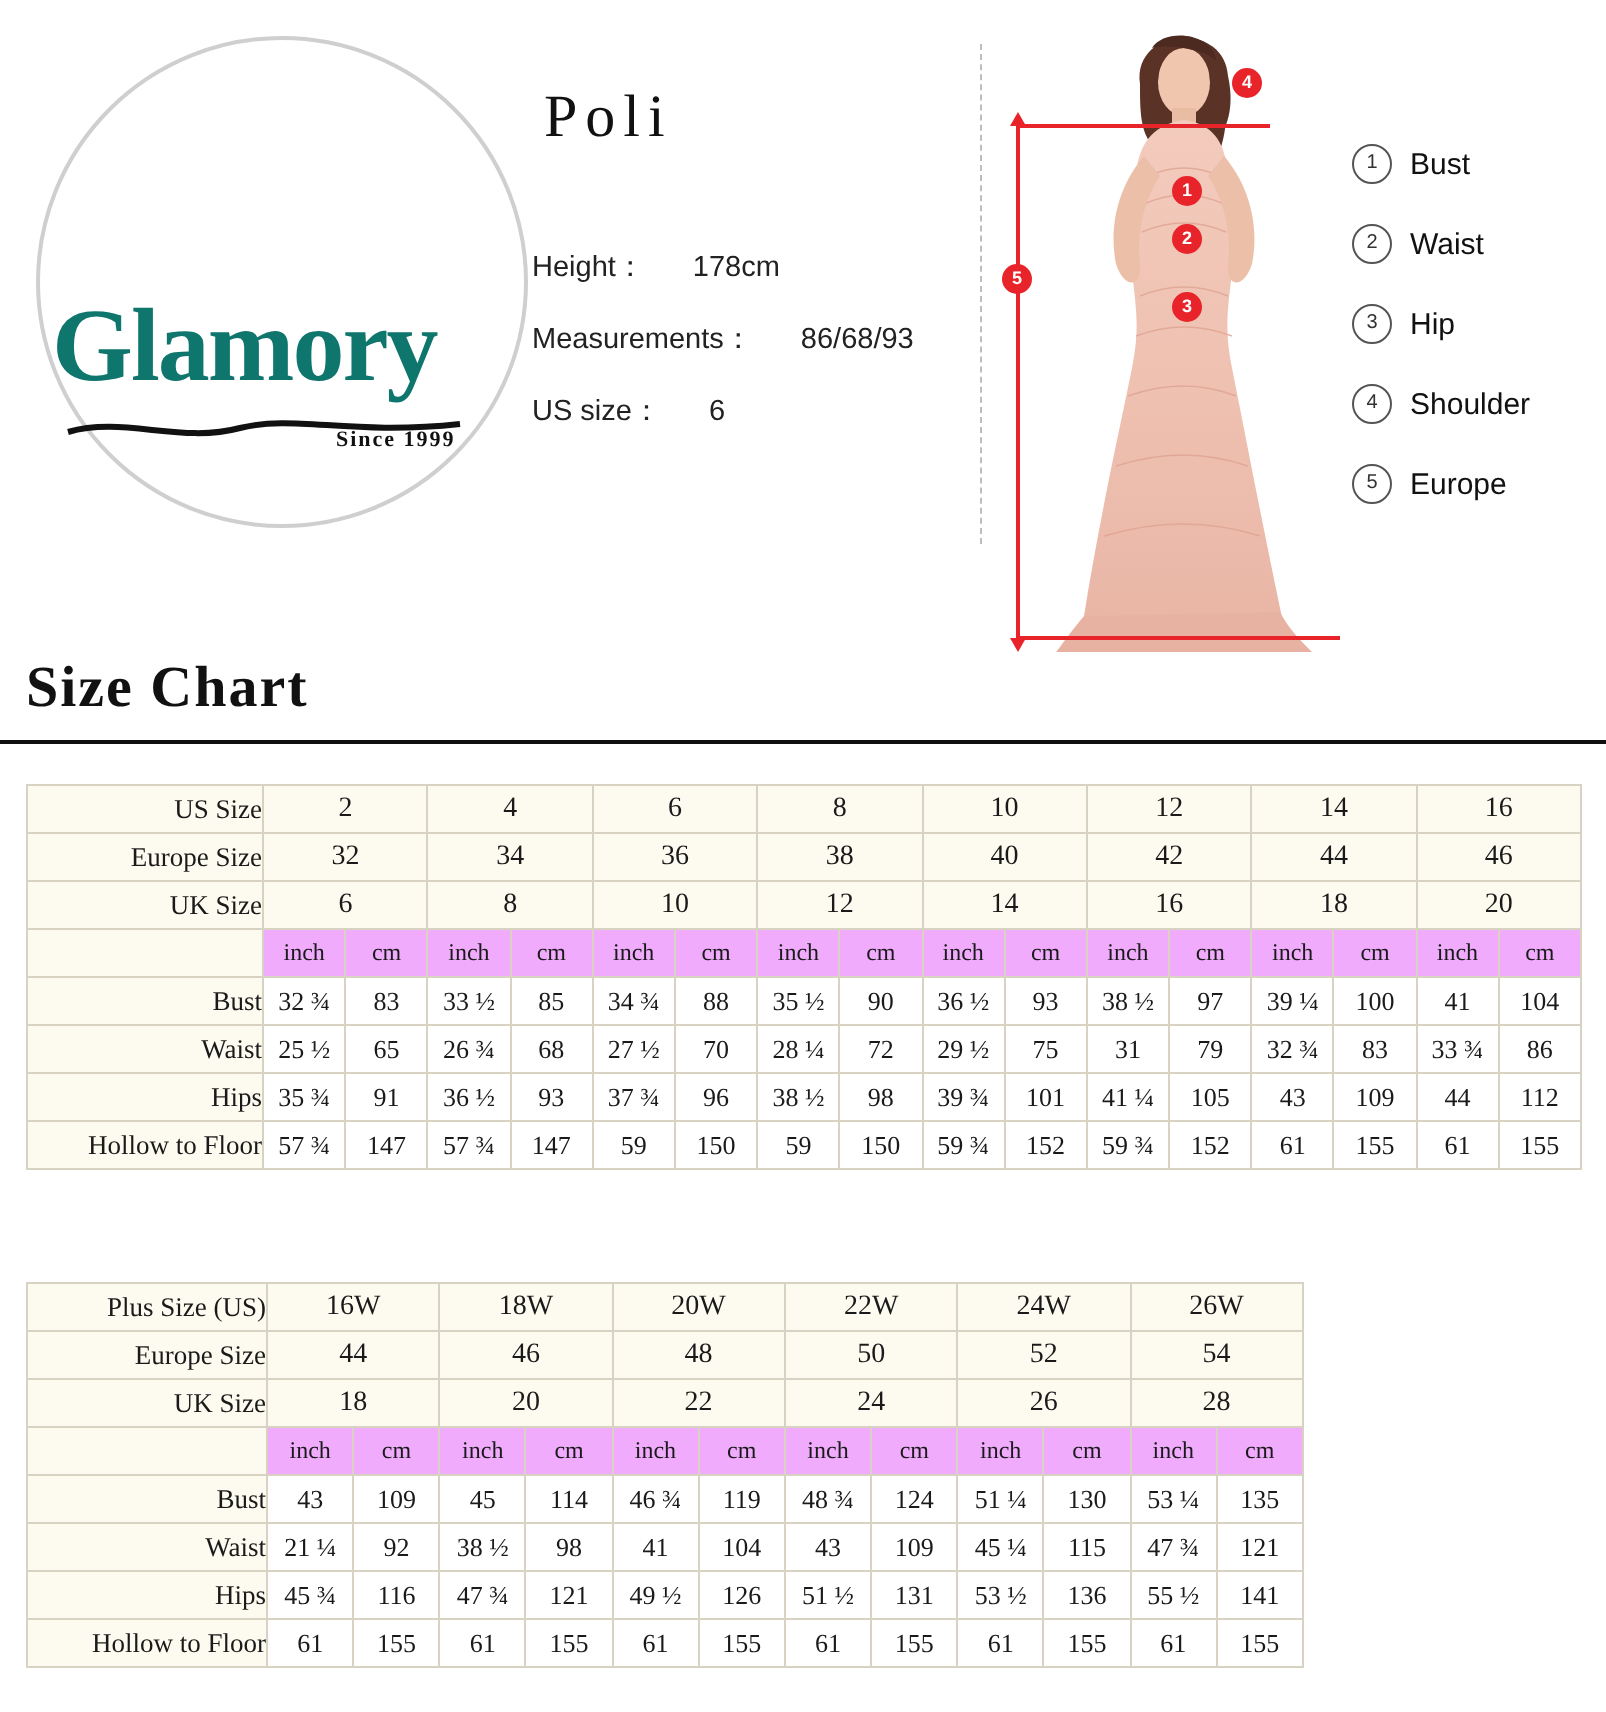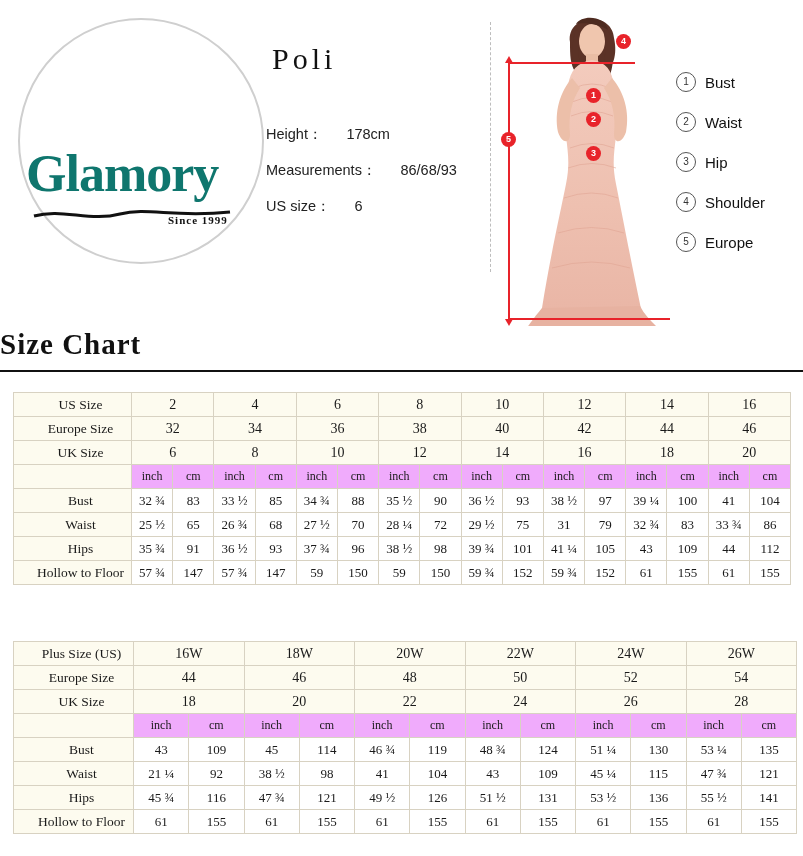--- a/index.html
+++ b/index.html
@@ -184,21 +184,21 @@
     font-size: 10px;
     line-height: 17px;
     text-align: center;
     margin-right: 9px;
     color: #333;
   }
 
   
   .chart-title {
     position: absolute;
-    left: 0;
+    left: 13px;
     top: 328px;
     font-family: "Liberation Serif", serif;
     font-size: 29px;
     font-weight: bold;
     letter-spacing: 1px;
     color: #111;
   }
   .title-rule {
     position: absolute;
     left: 0;
@@ -217,21 +217,21 @@
   }
   table td {
     border: 1px solid #d8d2c2;
     text-align: center;
     color: #1a1a1a;
     height: 23px;
     padding: 0;
     white-space: nowrap;
   }
   td.rowhead {
-    text-align: center;
+    text-align: right;
     padding-left: 16px;
     background: #fdfbef;
     font-size: 13.5px;
   }
   td.hdr {
     background: #fdfbef;
     font-size: 14px;
   }
   td.unit {
     background: #f0abfc;
@@ -242,21 +242,21 @@
   #table1 {
     position: absolute;
     left: 13px;
     top: 392px;
     width: 778px;
   }
   #table2 {
     position: absolute;
     left: 13px;
     top: 641px;
-    width: 784px;
+    width: 639px;
   }
 </style>
 </head>
 <body>
 
 <div class="header">
 
   <div class="logo-wrap">
     <div class="logo-circle"></div>
     <div class="logo-text">Glamory</div>

